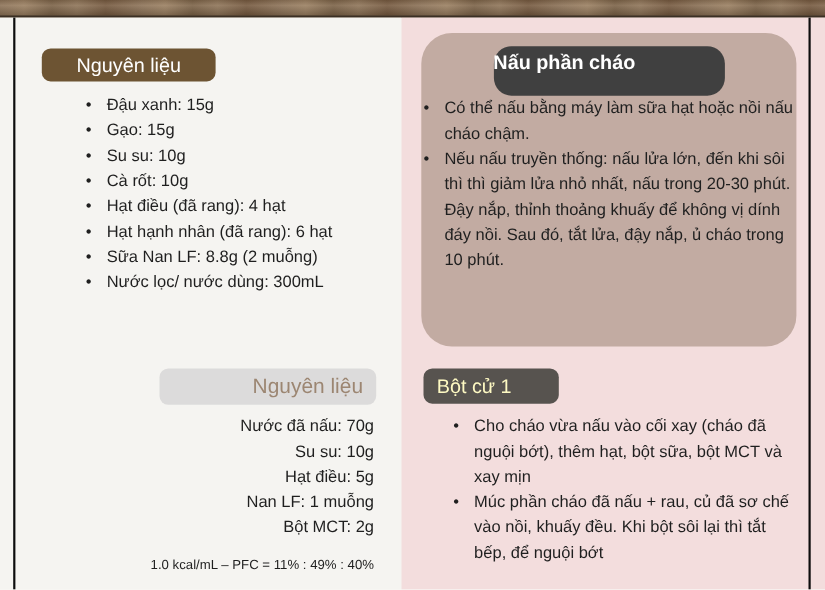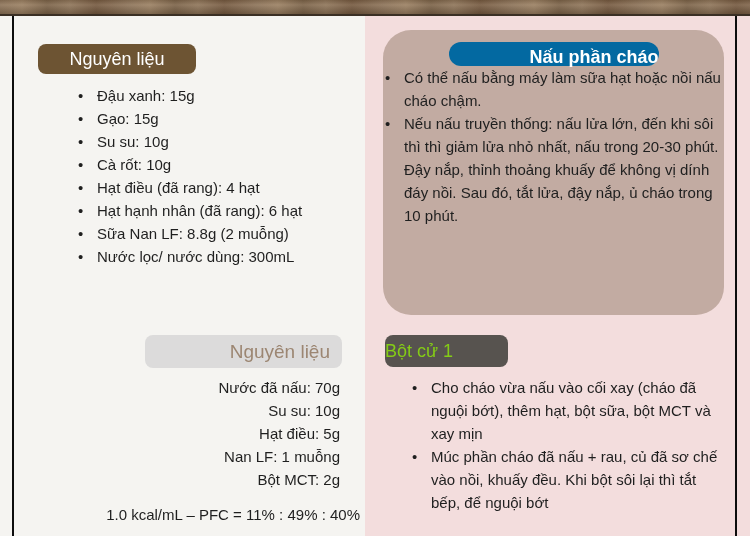--- a/index.html
+++ b/index.html
@@ -32,41 +32,41 @@
   .hdr-brown{
     left:38px;top:44px;width:158px;height:30px;line-height:30px;text-align:center;
     background:var(--brown);color:#fff;border-radius:8px;
   }
   .hdr-gray{
     left:145px;top:335px;width:197px;height:33px;line-height:33px;text-align:right;
     padding-right:12px;background:var(--gray-box);color:var(--gray-text);border-radius:8px;font-size:19px;
   }
   .hdr-dark{
     left:385px;top:335px;width:123px;height:32px;line-height:32px;text-align:left;
-    padding-left:0;background:var(--dark);color:#84cc16;border-radius:8px;
+    padding-left:12px;background:var(--dark);color:#fef9c3;border-radius:8px;
   }
 
   ul.list{list-style:none;margin:0;padding:0;font-size:15px;line-height:23px;}
   ul.list li{position:relative;padding-left:21px;}
   ul.list li::before{content:"\2022";position:absolute;left:2px;}
 
   .list1{position:absolute;left:76px;top:84px;width:290px;}
 
   .list2{position:absolute;right:410px;top:376px;width:300px;text-align:right;font-size:15px;line-height:23px;list-style:none;margin:0;padding:0;}
   .list2 li{padding:0;}
 
-  .kcal{position:absolute;right:390px;top:506px;font-size:15px;}
+  .kcal{position:absolute;right:410px;top:506px;font-size:12px;}
 
   .tan-box{
     position:absolute;left:383px;top:30px;width:341px;height:285px;
     background:var(--tan-box);border-radius:28px;box-sizing:border-box;
   }
   .pill{
-    margin:12px auto 0;width:210px;height:24px;line-height:30px;text-align:right;
-    background:#0369a1;color:#fff;font-weight:bold;font-size:18px;border-radius:16px;
+    margin:12px auto 0;width:210px;height:45px;line-height:30px;text-align:left;
+    background:#404040;color:#fff;font-weight:bold;font-size:18px;border-radius:16px;
   }
   .list3{margin:10px 16px 0 25px;}
   .list3 li{padding-left:13px;}
   .list3 li::before{left:0;}
 
   .list4{position:absolute;left:410px;top:376px;width:315px;}
   .list4 li{padding-left:25px;}
 </style>
 </head>
 <body>

